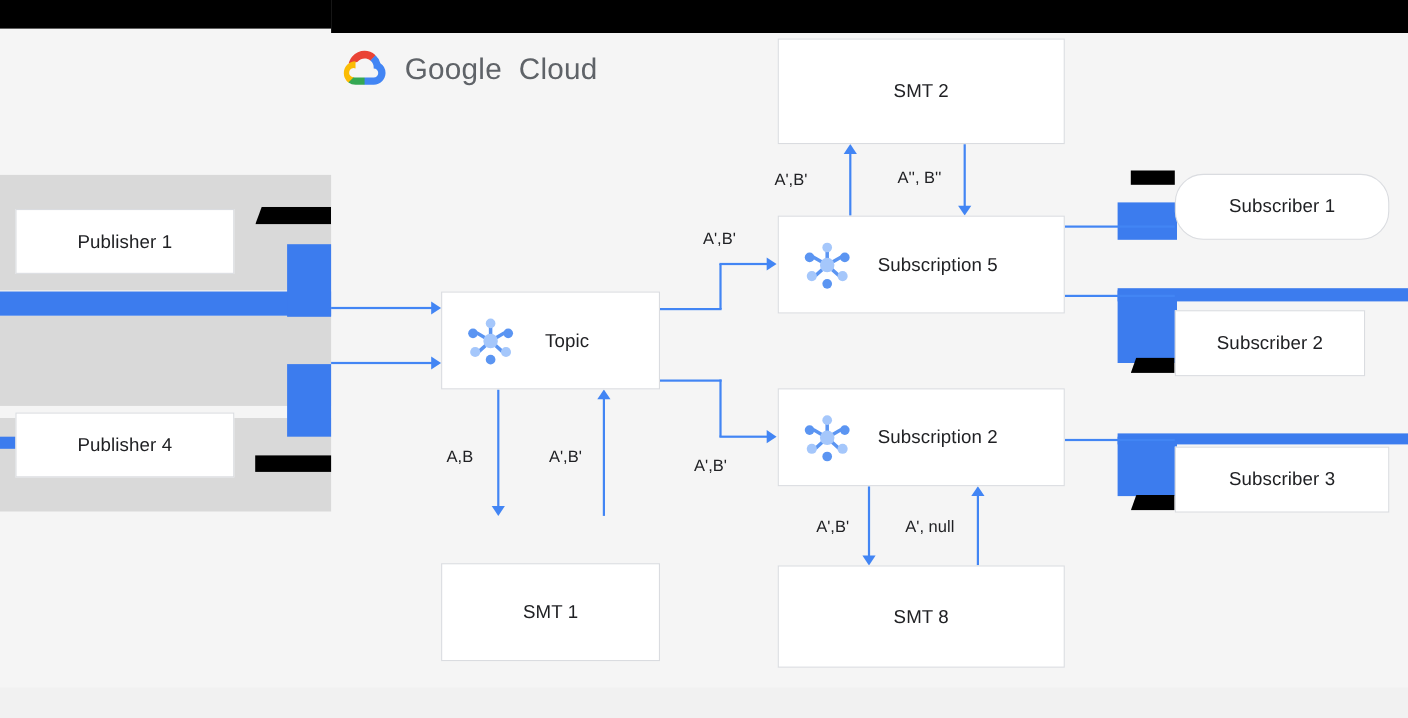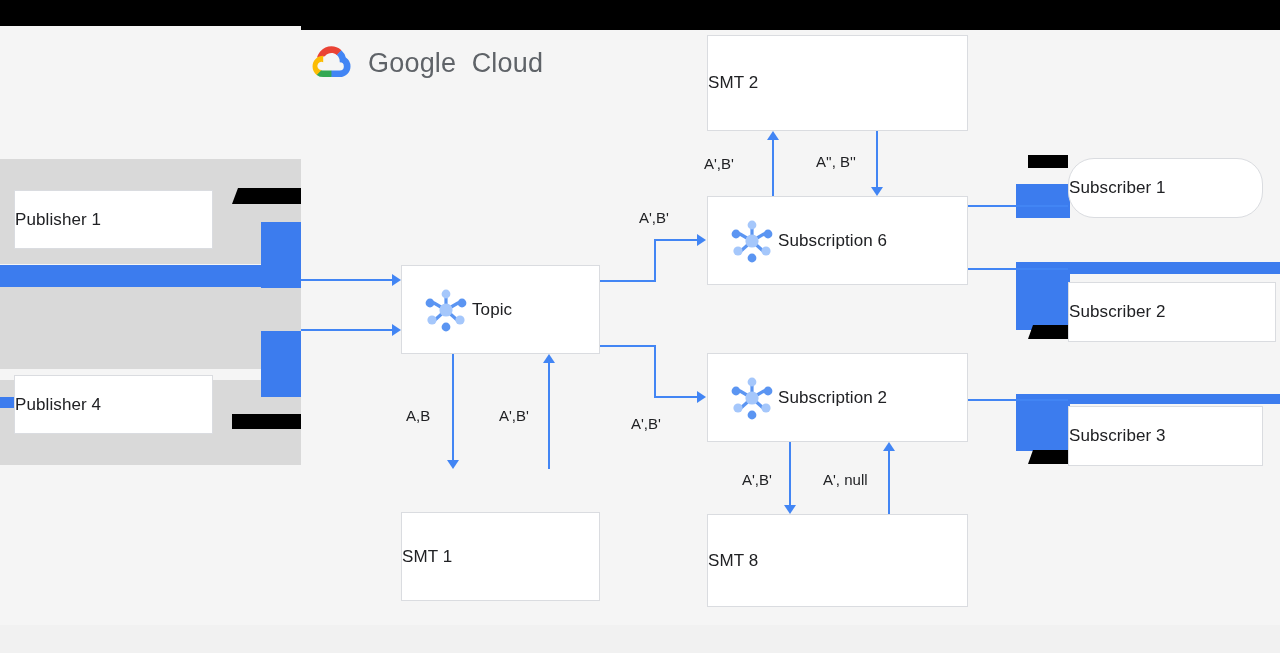--- a/index.html
+++ b/index.html
@@ -65,34 +65,34 @@
     border:1px solid #dadce0;
     box-sizing:border-box;
     display:flex;
     align-items:center;
     justify-content:center;
     color:#202124;
     font-size:17px;
     letter-spacing:.1px;
   }
   .node.with-icon{justify-content:flex-start;}
-  .node .label{flex:1;text-align:left;}
+  .node .label{flex:1;text-align:center;}
   .node.with-icon .label{padding-right:40px;}
 
   
   .n-pub1{left:14px;top:190px;width:199px;height:59px;}
   .n-pub2{left:14px;top:375px;width:199px;height:59px;}
   .n-topic{left:401px;top:265px;width:199px;height:89px;}
   .n-smt1{left:401px;top:469px;width:199px;height:89px;margin-top:43px;}
   .n-smt2{left:707px;top:35px;width:261px;height:96px;}
   .n-sub1{left:707px;top:196px;width:261px;height:89px;}
   .n-sub2{left:707px;top:353px;width:261px;height:89px;}
   .n-smt3{left:707px;top:514px;width:261px;height:93px;}
   .n-subr1{left:1068px;top:158px;width:195px;height:60px;border-radius:26px;}
-  .n-subr2{left:1068px;top:282px;width:208px;height:60px;}
+  .n-subr2{left:1068px;top:282px;width:173px;height:60px;}
   .n-subr3{left:1068px;top:406px;width:195px;height:60px;}
 
   
   .psicon{width:52px;height:46px;margin-left:18px;flex:none;}
 
   
   .ln{background:#4285f4;position:absolute;}
   .lnh{height:2px;}
   .lnv{width:2px;}
 
@@ -251,21 +251,21 @@
         </g>
         <circle cx="26" cy="23" r="6.6" fill="#a5c7fb"></circle>
         <circle cx="26" cy="7" r="4.4" fill="#a5c7fb"></circle>
         <circle cx="10" cy="16" r="4.4" fill="#5b95f2"></circle>
         <circle cx="42" cy="16" r="4.4" fill="#5b95f2"></circle>
         <circle cx="12" cy="33" r="4.6" fill="#a5c7fb"></circle>
         <circle cx="40" cy="33" r="4.6" fill="#a5c7fb"></circle>
         <circle cx="26" cy="40" r="4.4" fill="#5b95f2"></circle>
       </svg>
     </span>
-    <span class="label">Subscription 6</span>
+    <span class="label">Subscription 5</span>
   </div>
 
   <div class="node n-sub2 with-icon">
     <span class="psicon">
       <svg viewBox="0 0 52 46" width="52" height="46" aria-hidden="true">
         <g stroke="#5b95f2" stroke-width="3.2" stroke-linecap="round">
           <line x1="26" y1="23" x2="26" y2="10"></line>
           <line x1="26" y1="23" x2="14" y2="16"></line>
           <line x1="26" y1="23" x2="38" y2="16"></line>
           <line x1="26" y1="23" x2="16" y2="32"></line>

